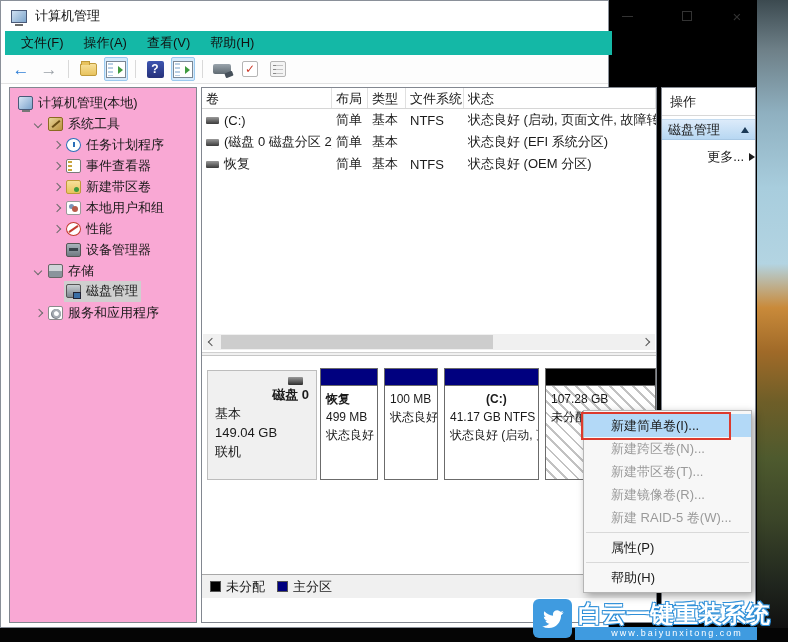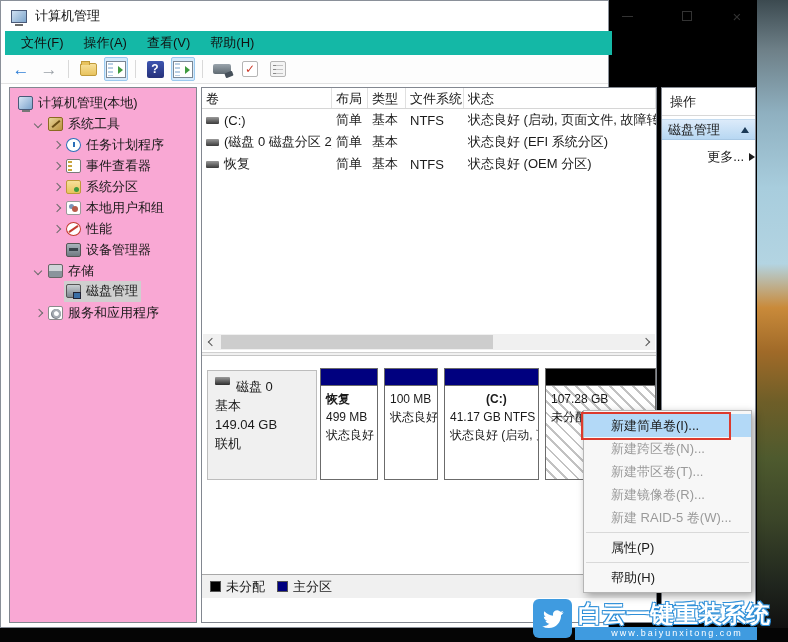--- a/index.html
+++ b/index.html
@@ -100,21 +100,21 @@
   .hs-btn::before { content:""; position:absolute; top:5px; width:5px; height:5px; border-right:1.4px solid #555; border-bottom:1.4px solid #555; }
   .hs-left::before { left:6px; transform:rotate(135deg); }
   .hs-right::before { left:4px; transform:rotate(-45deg); }
   .hs-track { flex:1; height:16px; position:relative; }
   .hs-thumb { position:absolute; left:2px; top:1px; width:272px; height:14px; background:#cdcdcd; }
   .split { position:absolute; left:0; top:264px; width:454px; height:4px; background:#f0f0f0; border-top:1px solid #d0d0d0; border-bottom:1px solid #c6c6c6; }
 
   
   .disk-area { position:absolute; left:0; top:268px; width:454px; height:242px; background:#fff; }
   .disk-label { position:absolute; left:5px; top:14px; width:110px; height:110px; background:#f0f0f0; border:1px solid #bdbdbd; padding:6px 7px; font-size:13px; line-height:19px; }
-  .disk-label .dname { display:flex; align-items:flex-start; font-weight:normal; }
+  .disk-label .dname { display:flex; align-items:flex-end; font-weight:bold;flex-direction:column; }
   .disk-ico { width:15px; height:8px; background:linear-gradient(#9a9a9a,#2d2d2d); border-radius:1px; margin-right:6px; }
   .parts { position:absolute; left:118px; top:12px; width:336px; height:112px; display:flex; gap:6px; }
   .part { border:1px solid #6b6b6b; display:flex; flex-direction:column; overflow:hidden; }
   .part-band { height:17px; flex:0 0 17px; }
   .band-primary { background:#00007f; border-bottom:1px solid #6b6b6b; }
   .band-unalloc { background:#000; border-bottom:1px solid #6b6b6b; }
   .part-body { flex:1; background:#fff; padding:4px 5px; font-size:12px; line-height:18px; white-space:nowrap; overflow:hidden; }
   .part-body.hatch { background:repeating-linear-gradient(45deg,#fff 0 6px,#c2c2c2 6px 8px); }
   .p-title { font-weight:bold; }
   .p1{width:58px;} .p2{width:54px;} .p3{width:95px;} .p4{flex:1;justify-content:space-between;}
@@ -226,21 +226,21 @@
         <span>任务计划程序</span>
       </div>
       <div class="tree-item lvl2">
         <span class="chev right"></span>
         <span class="ticon i-event"></span>
         <span>事件查看器</span>
       </div>
       <div class="tree-item lvl2">
         <span class="chev right"></span>
         <span class="ticon i-share"></span>
-        <span>系统分区</span>
+        <span>新建带区卷</span>
       </div>
       <div class="tree-item lvl2">
         <span class="chev right"></span>
         <span class="ticon i-users"></span>
         <span>本地用户和组</span>
       </div>
       <div class="tree-item lvl2">
         <span class="chev right"></span>
         <span class="ticon i-perf"></span>
         <span>性能</span>

